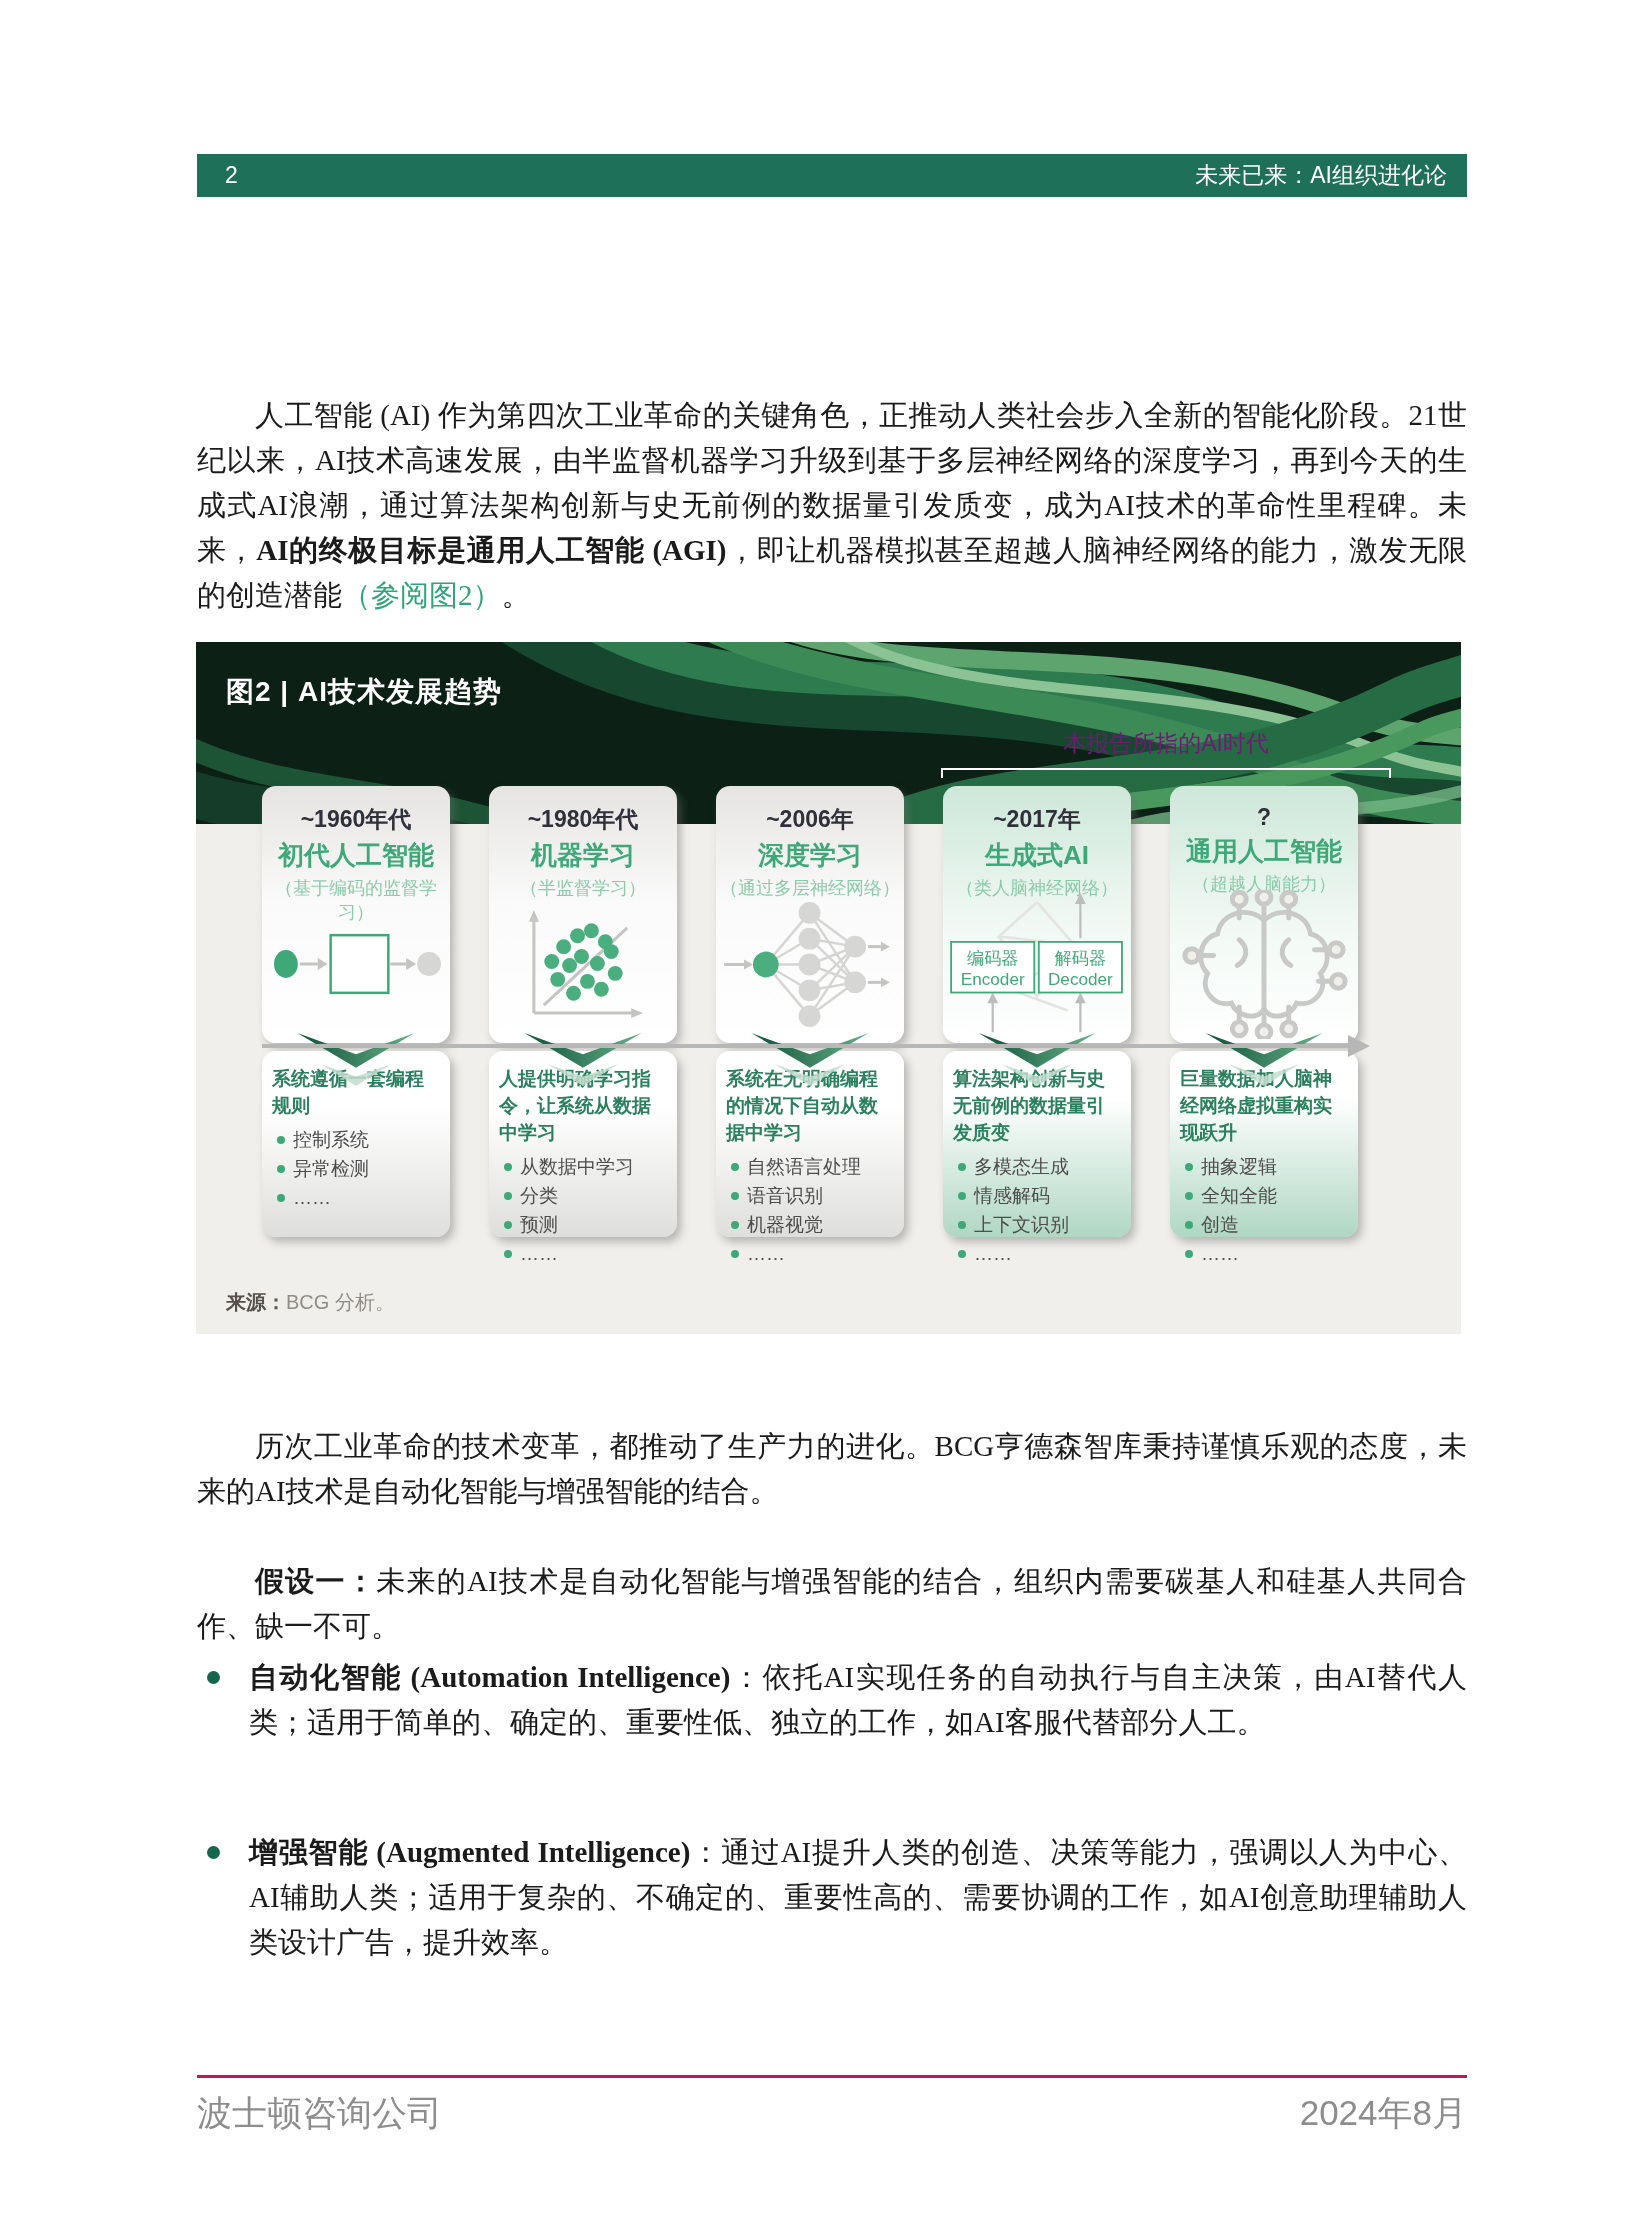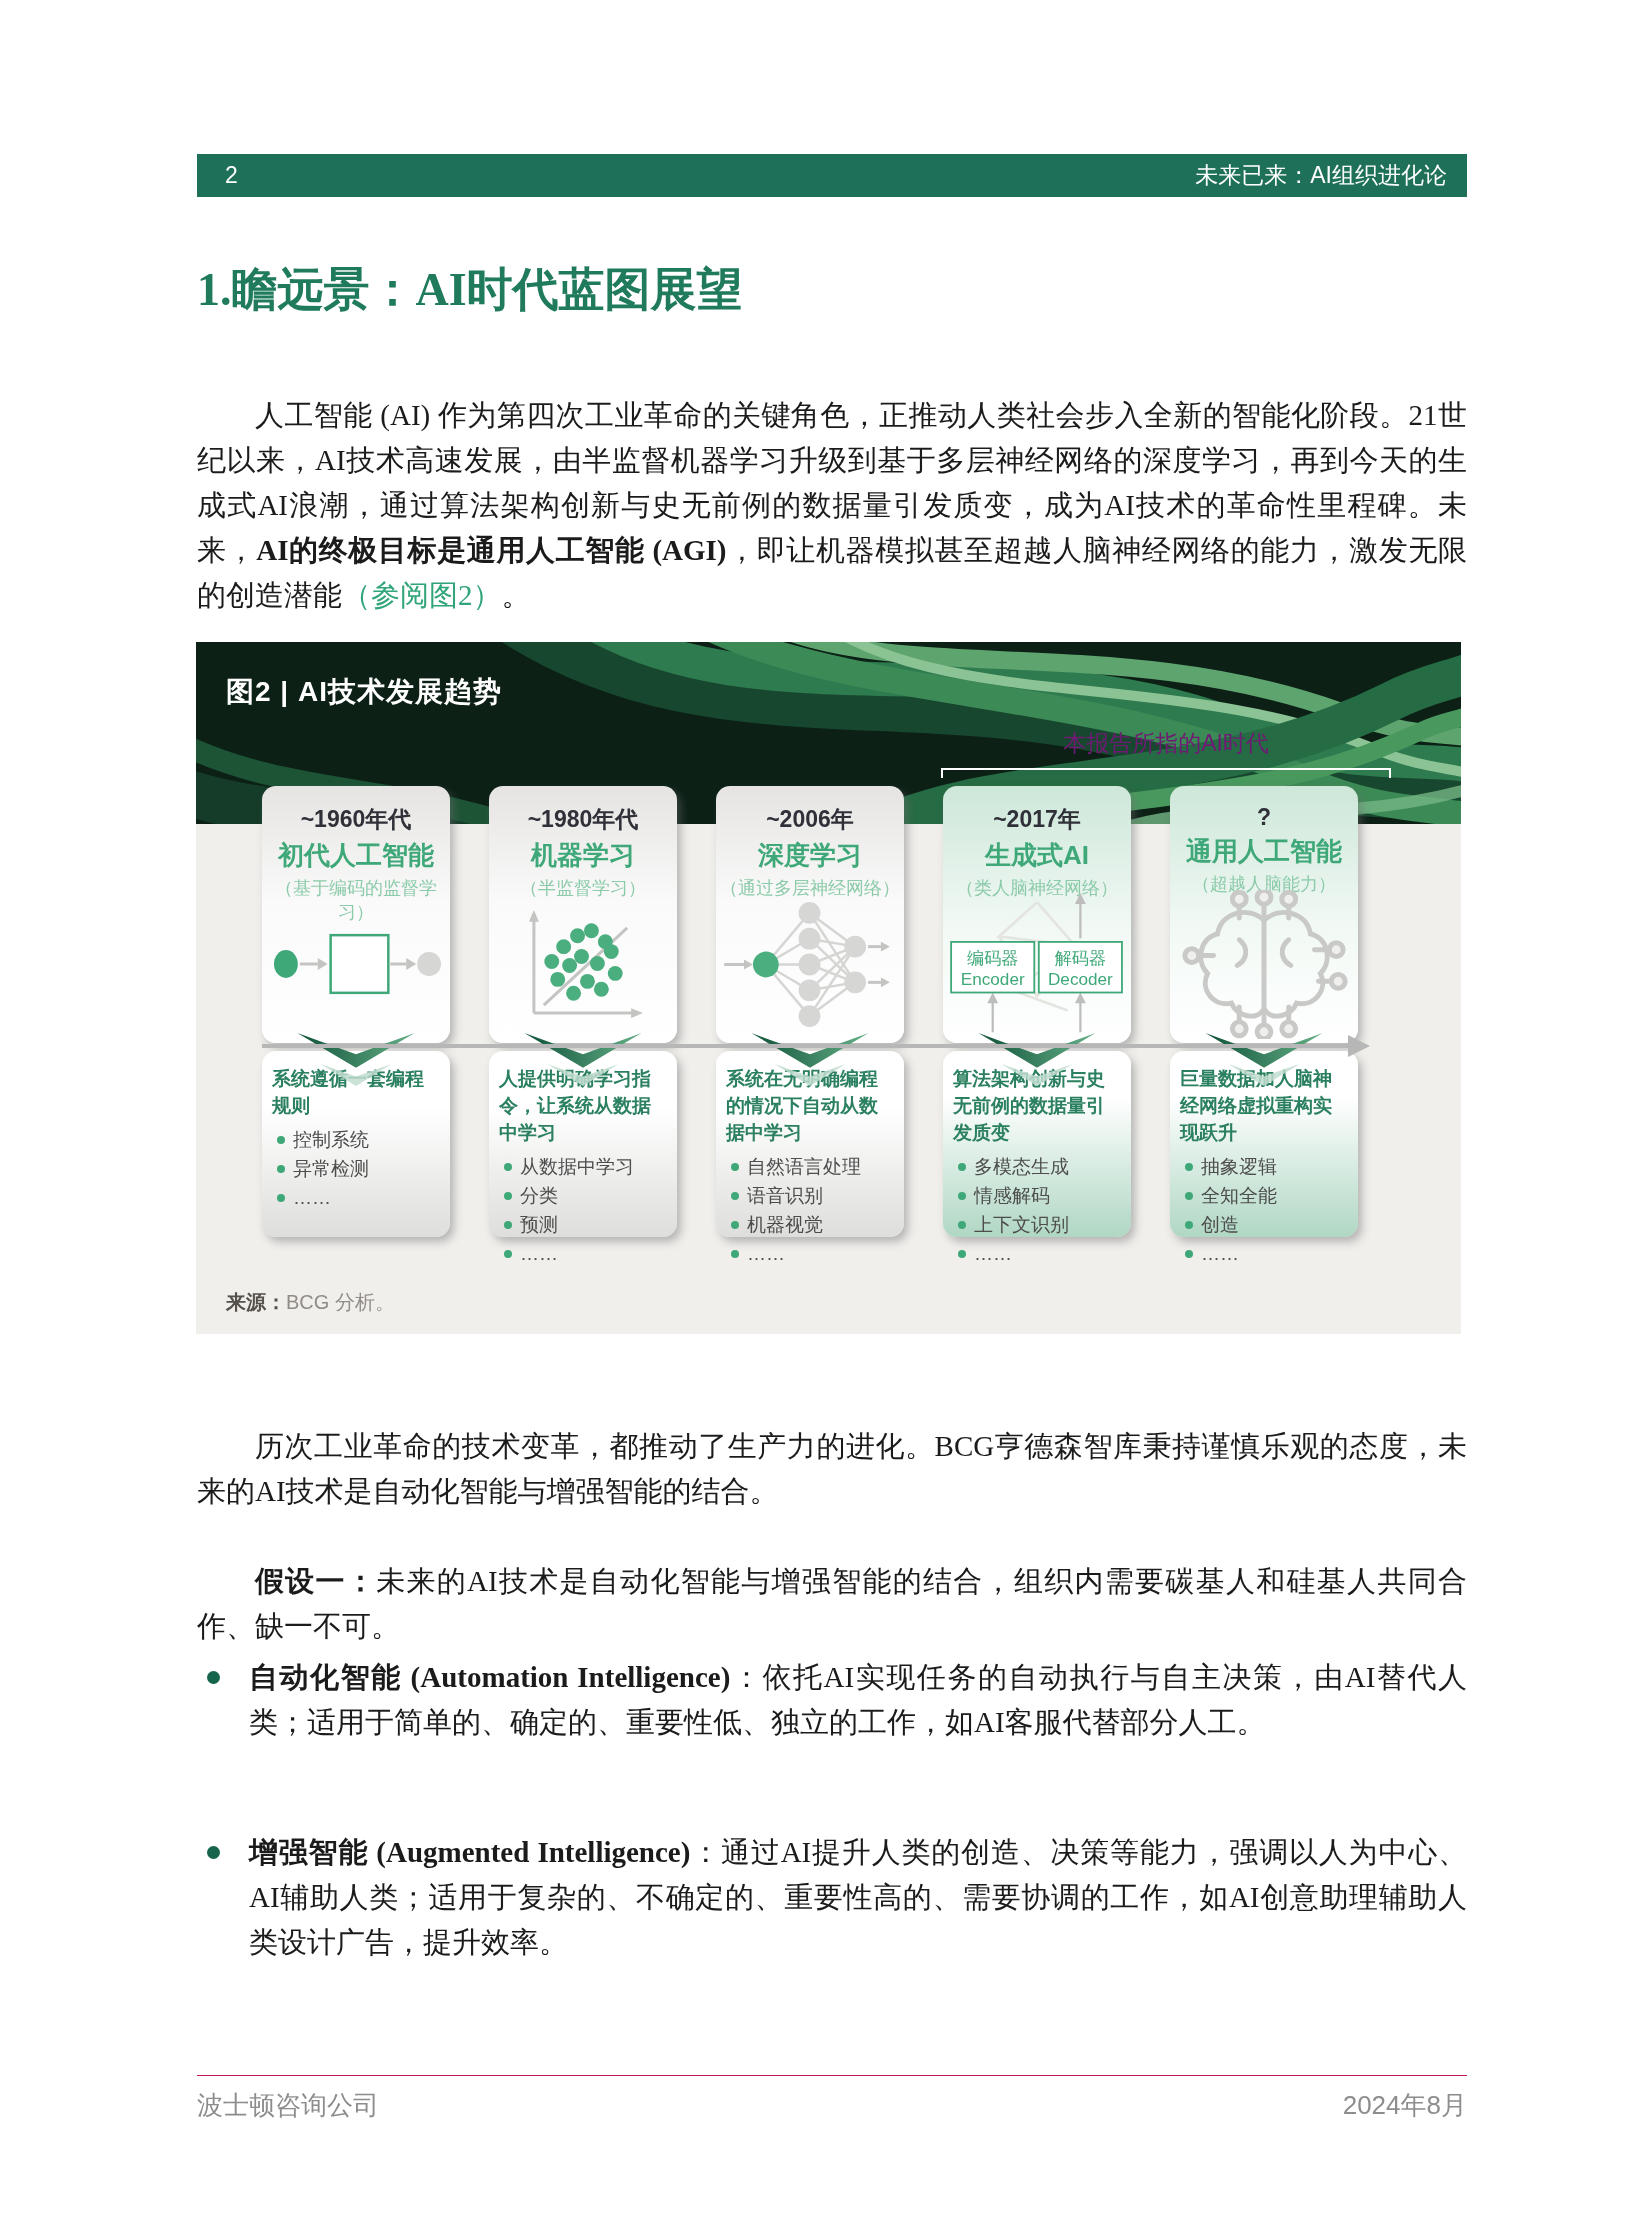--- a/index.html
+++ b/index.html
@@ -62,36 +62,35 @@
   .desc-li::before{content:"";position:absolute;left:5px;top:11px;width:8px;height:8px;
                    border-radius:50%;background:#3fa878;}
   .timeline{position:absolute;left:66px;top:402px;width:1087px;height:4px;background:#b7b7b7;z-index:4;}
   .timeline-arrow{position:absolute;left:1152px;top:393px;width:0;height:0;z-index:4;
                   border-left:22px solid #b7b7b7;border-top:11px solid transparent;
                   border-bottom:11px solid transparent;}
   .source{position:absolute;left:30px;bottom:18px;font-size:20px;color:#918c86;}
   .source .src-label{font-weight:bold;color:#55504a;}
 
   
-  .footer{position:absolute;left:197px;top:2075px;width:1270px;border-top:1px solid #be185d;
+  .footer{position:absolute;left:197px;top:2075px;width:1270px;border-top:3px solid #be185d;
           display:flex;justify-content:space-between;align-items:flex-start;
-          font-family:"Liberation Sans","DejaVu Sans",sans-serif;font-size:26px;color:#8d8d8d;
+          font-family:"Liberation Sans","DejaVu Sans",sans-serif;font-size:35px;color:#8d8d8d;
           padding-top:12px;box-sizing:border-box;}
 </style>
 </head>
 <body>
 
 <div class="page">
 
   <div class="topbar">
     <span>2</span>
     <span>未来已来：AI组织进化论</span>
   </div>
 
-  <div class="section-title">1.瞻远景：AI时代蓝图展望</div>
 
   <p class="para" id="para1"><span>人工智能 (AI) 作为第四次工业革命的关键角色，正推动人类社会步入全新的智能化阶段。21世纪以来，AI技术高速发展，由半监督机器学习升级到基于多层神经网络的深度学习，再到今天的生成式AI浪潮，通过算法架构创新与史无前例的数据量引发质变，成为AI技术的革命性里程碑。未来，</span><span class="b">AI的终极目标是通用人工智能 (AGI)</span><span>，即让机器模拟甚至超越人脑神经网络的能力，激发无限的创造潜能</span><span class="green-link">（参阅图2）</span><span>。</span></p>
 
   <div id="figure">
     <svg class="photo" viewBox="0 0 1271 183" preserveAspectRatio="none">
       <rect width="1271" height="183" fill="#0c2016"></rect>
       <g fill="none" stroke-linecap="round">
         <path d="M300,-40 C520,120 760,10 1040,120 C1150,160 1250,140 1320,160" stroke="#17472e" stroke-width="58"></path>
         <path d="M380,-30 C560,90 820,-10 1060,90 C1170,135 1250,110 1300,130" stroke="#2e7b4f" stroke-width="34"></path>
         <path d="M440,-60 C600,70 880,30 1120,140 C1200,175 1260,165 1300,180" stroke="#3c8a55" stroke-width="26"></path>

